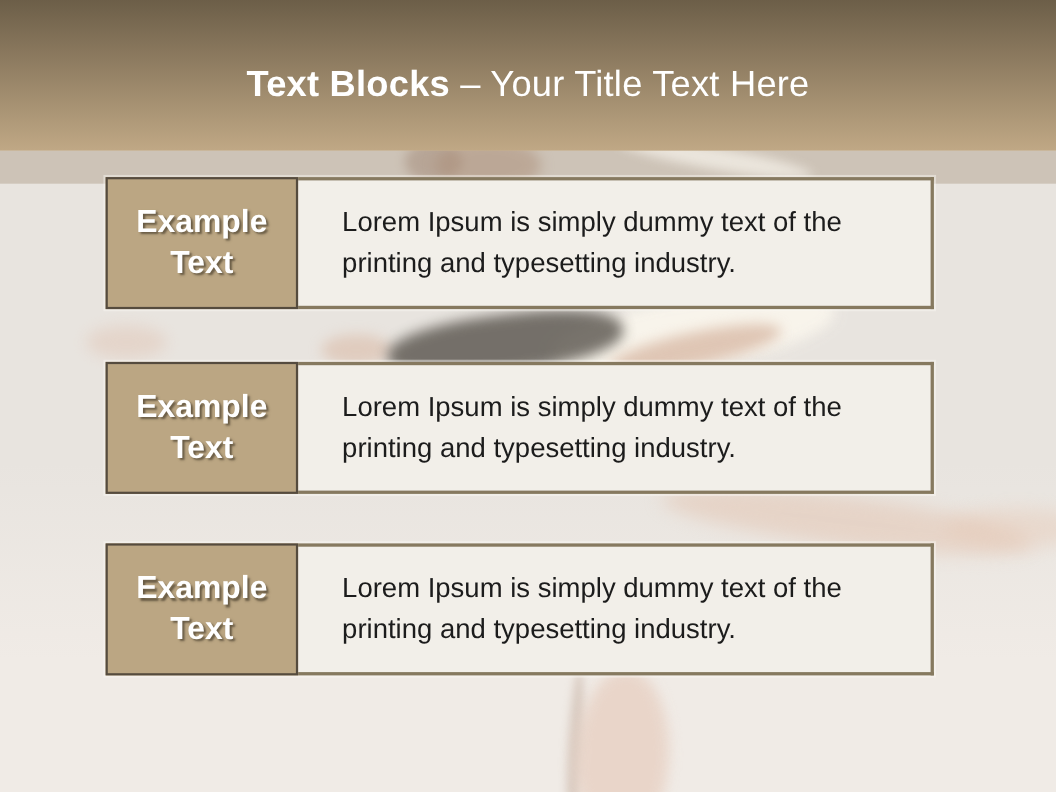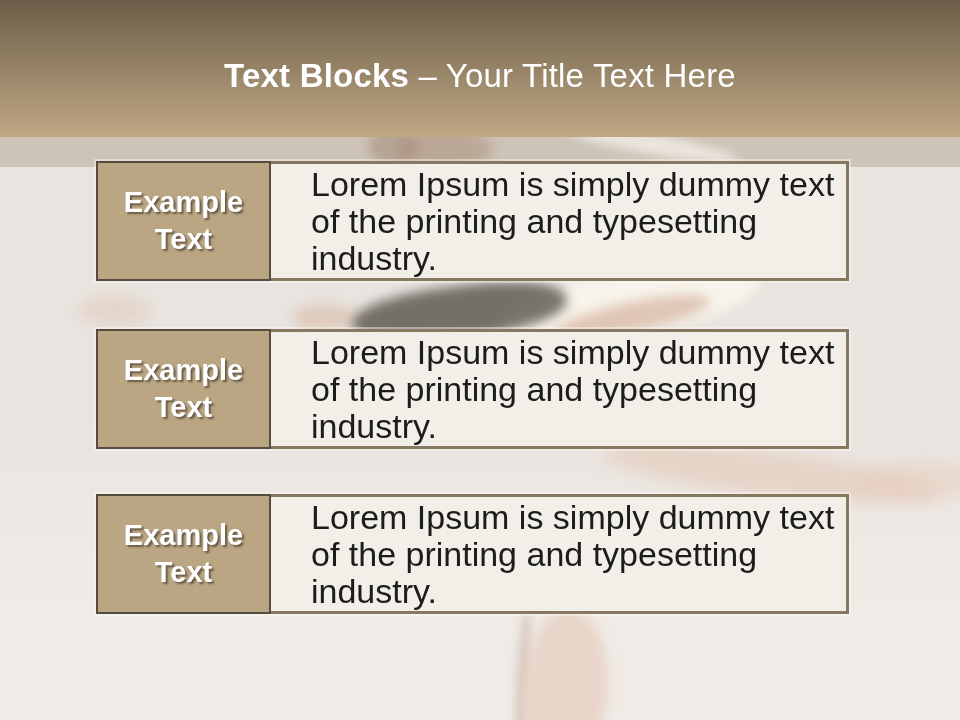--- a/index.html
+++ b/index.html
@@ -91,21 +91,21 @@
     background: var(--body-fill, #f2efe9);
     border: 3px solid var(--body-border, #86795f);
     border-left: none;
     display: flex; align-items: center;
     padding-left: 40px;
   }
   .block-body p {
     margin: 0;
     width: 525px;
     color: var(--body-text, #1c1c1c);
-    font-size: 34px;
+    font-size: 25px;
     line-height: 37px;
   }
 </style>
 </head>
 <body>
 
 <div class="slide">
 
   <div class="bg-layer">
     <div class="bg-bottom-fade"></div>

